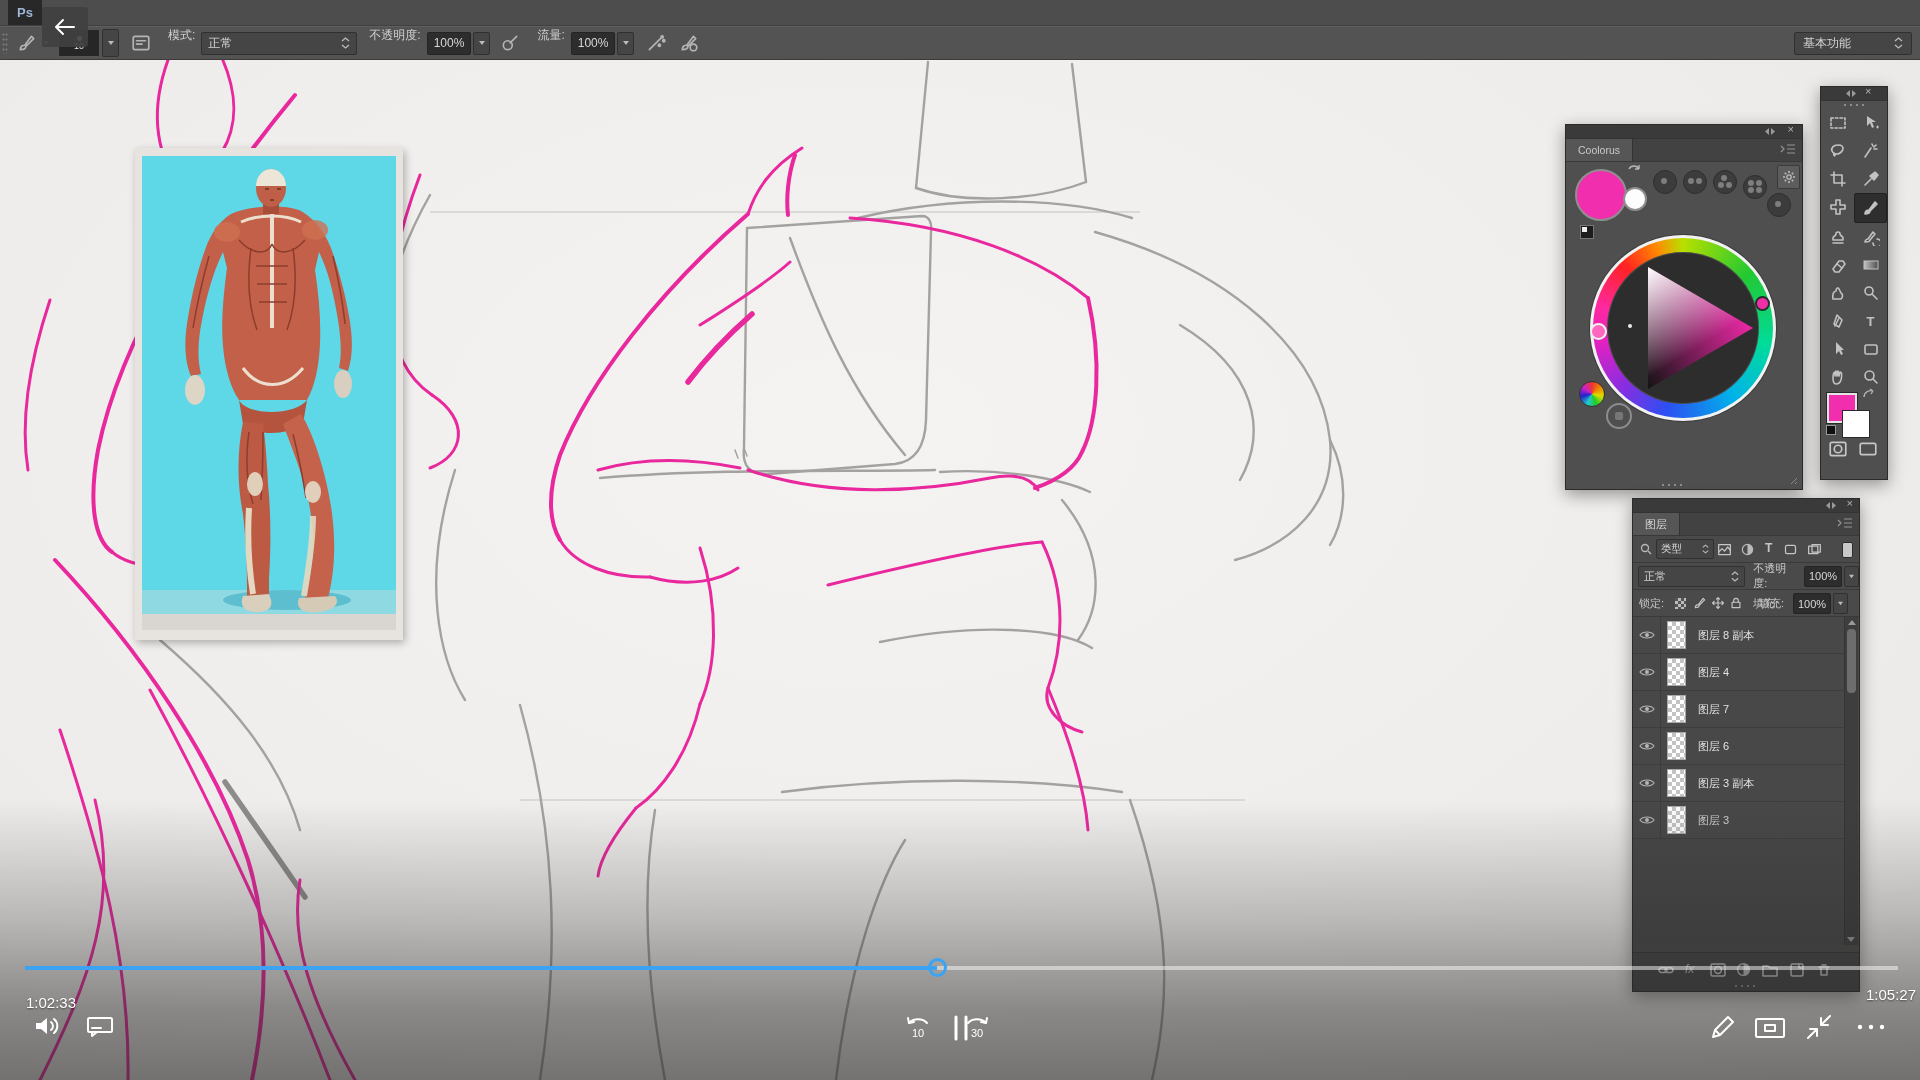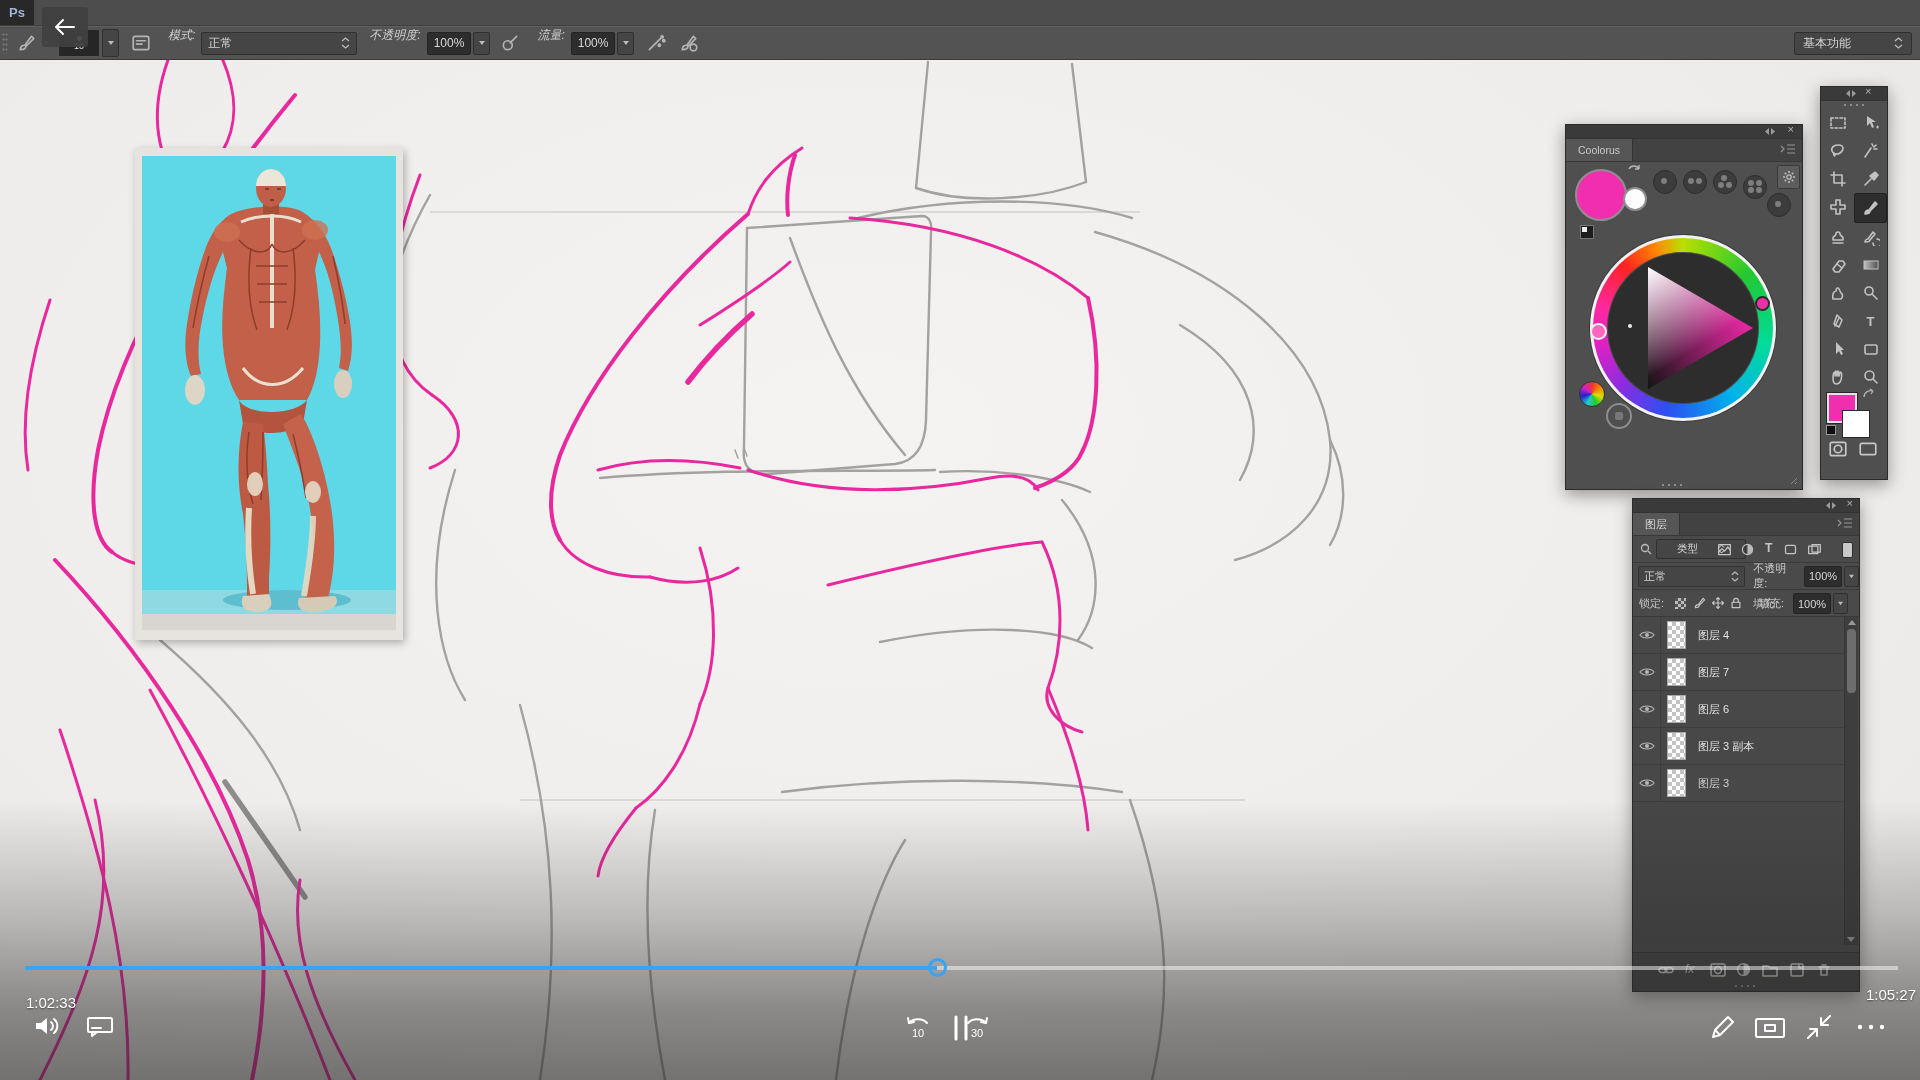--- a/index.html
+++ b/index.html
@@ -6,35 +6,35 @@
   .stage{position:relative;width:1920px;height:1080px;overflow:hidden;
          background:radial-gradient(ellipse at 45% 40%, #f4f3f1 0%, #f0eeec 55%, #e9e7e5 100%);
          font-family:"Liberation Sans","DejaVu Sans",sans-serif;}
   .abs{position:absolute;}
   svg{display:block;}
 
   
   .menubar{position:absolute;left:0;top:0;width:1920px;height:25px;background:#4d4d4d;
            border-bottom:1px solid #404040;display:flex;align-items:center;z-index:6;color:#d9d9d9;font-size:12.5px;}
   .pslogo{width:34px;height:25px;background:#282828;color:#9fb6d6;font-weight:bold;
-          font-size:13px;text-align:center;line-height:25px;}
+          font-size:13px;text-align:center;line-height:25px;margin-left:8px;}
   .menus{display:flex;margin-left:60px;}
   .menu-item{padding:0 13px;line-height:25px;white-space:nowrap;}
   .optionsbar{position:absolute;left:0;top:26px;width:1920px;height:32px;background:#535353;
               border-top:1px solid #5f5f5f;border-bottom:1px solid #3a3a3a;display:flex;align-items:center;
               z-index:6;color:#cfcfcf;font-size:12px;}
   .vgrip{width:6px;height:22px;margin:0 4px 0 2px;
          background-image:radial-gradient(circle,#6e6e6e 1px,transparent 1.2px);background-size:3px 5px;}
   .well{background:#454545;border:1px solid #303030;border-radius:2px;height:21px;
         display:flex;align-items:center;color:#d4d4d4;}
   .valwell{background:#2d2d2d;border:1px solid #242424;border-radius:2px;height:21px;
            padding:0 6px;display:flex;align-items:center;color:#d8d8d8;}
   .ddbox{width:15px;height:21px;background:#454545;border:1px solid #303030;border-radius:2px;
          display:flex;align-items:center;justify-content:center;margin-left:2px;}
-  .oblabel{margin:0 6px 16px 12px;white-space:nowrap;font-style:italic;}
+  .oblabel{margin:0 6px 16px 12px;white-space:nowrap;}
   .brushprev{width:40px;height:26px;background:#262626;border:1px solid #555;border-radius:2px;
              display:flex;flex-direction:column;align-items:center;justify-content:center;color:#e8e8e8;}
   .brushprev .dot{width:5px;height:5px;border-radius:50%;background:#fff;margin-bottom:1px;}
   .brushprev .sz{font-size:9px;line-height:9px;}
   .ob-icon{margin:0 5px;opacity:.85;}
 
   
   .panel{position:absolute;background:#4c4c4c;border:1px solid #2b2b2b;z-index:5;
          box-shadow:0 5px 16px rgba(0,0,0,.38);}
   .ptop{height:13px;background:#3a3a3a;border-bottom:1px solid #333;position:relative;}
@@ -528,21 +528,21 @@
       <div class="tab">图层</div>
       <svg class="pmenu" width="16" height="10" viewBox="0 0 16 10">
           <path d="M1,2 L4,5 L1,8 M7,1 H15 M7,5 H15 M7,9 H15" stroke="#aaa" fill="none" stroke-width="1.2"></path>
         </svg>
     </div>
     <div class="lfilter">
       <svg style="margin-left:6px;" width="14" height="14" viewBox="0 0 14 14">
           <circle cx="6" cy="6" r="3.5" fill="none" stroke="#bbb" stroke-width="1.3"></circle>
           <path d="M9,9 l3,3" stroke="#bbb" stroke-width="1.3"></path>
         </svg>
-      <div class="well" style="width:48px;margin-left:3px;padding:0 20px;justify-content:space-between;height:18px;">
+      <div class="well" style="width:48px;margin-left:3px;padding:0 4px;justify-content:space-between;height:18px;">
         <span style="font-size:10.5px;">类型</span>
         <svg width="7" height="10" viewBox="0 0 9 12">
             <path d="M1,4 L4.5,1 L8,4 M1,8 L4.5,11 L8,8" fill="none" stroke="#bbb" stroke-width="1.4"></path>
           </svg>
       </div>
       <svg class="abs icsvg" style="left:84px;top:6px;" width="15" height="15" viewBox="0 0 18 18">
           <rect x="2" y="3" width="14" height="12"></rect>
           <path d="M2,12 l4,-4 3,3 4,-5 3,4"></path>
         </svg>
       <svg class="abs" style="left:108px;top:7px;" width="13" height="13" viewBox="0 0 14 14">
@@ -602,20 +602,30 @@
     </div>
     <div class="llist" style="height:328px;">
       <div class="lrow">
         <div class="eyebox">
             <svg width="16" height="10" viewBox="0 0 16 10">
               <path d="M1,5 C4,1 12,1 15,5 C12,9 4,9 1,5 Z" fill="none" stroke="#b5b5b5" stroke-width="1.2"></path>
               <circle cx="8" cy="5" r="2" fill="#b5b5b5"></circle>
             </svg>
           </div>
         <div class="thumb"></div>
+        <span class="lname">图层 8 副本</span>
+      </div>
+      <div class="lrow">
+        <div class="eyebox">
+            <svg width="16" height="10" viewBox="0 0 16 10">
+              <path d="M1,5 C4,1 12,1 15,5 C12,9 4,9 1,5 Z" fill="none" stroke="#b5b5b5" stroke-width="1.2"></path>
+              <circle cx="8" cy="5" r="2" fill="#b5b5b5"></circle>
+            </svg>
+          </div>
+        <div class="thumb"></div>
         <span class="lname">图层 4</span>
       </div>
       <div class="lrow">
         <div class="eyebox">
             <svg width="16" height="10" viewBox="0 0 16 10">
               <path d="M1,5 C4,1 12,1 15,5 C12,9 4,9 1,5 Z" fill="none" stroke="#b5b5b5" stroke-width="1.2"></path>
               <circle cx="8" cy="5" r="2" fill="#b5b5b5"></circle>
             </svg>
           </div>
         <div class="thumb"></div>

